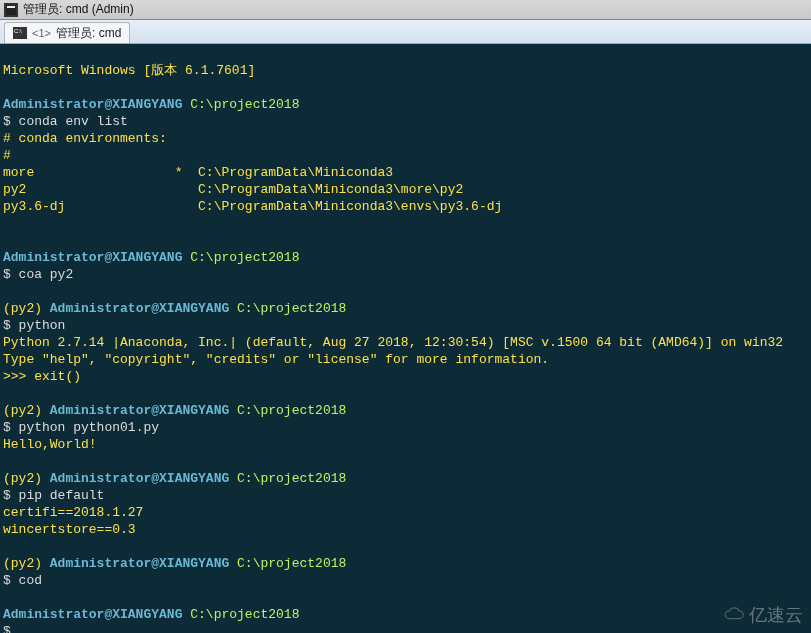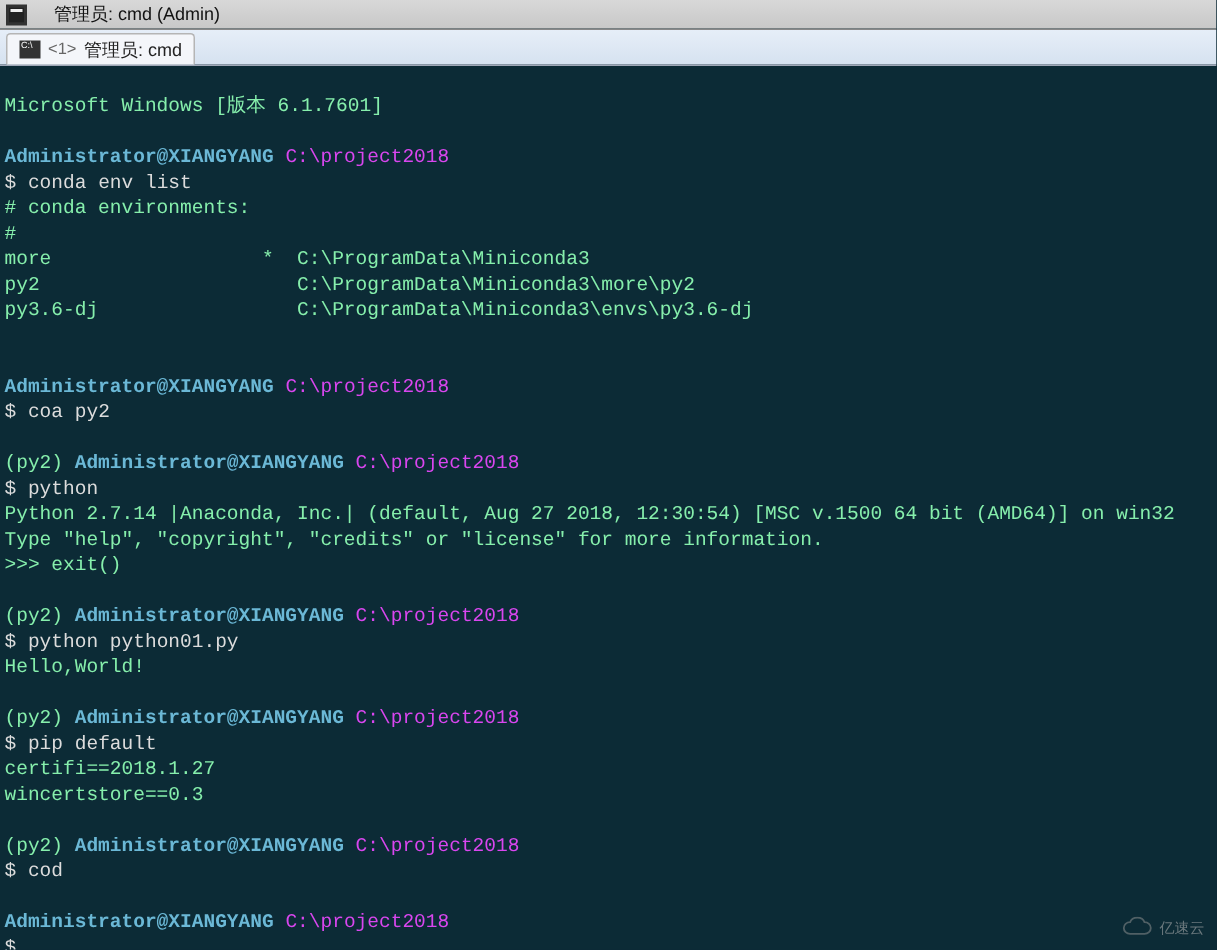--- a/index.html
+++ b/index.html
@@ -15,21 +15,20 @@
     .titlebar {
       background: linear-gradient(to bottom, #d8d8d8, #c8c8c8);
       height: 20px;
       display: flex;
       align-items: center;
       padding: 0 4px;
       border-bottom: 1px solid #888;
       font-family: 'Microsoft YaHei', sans-serif;
       font-size: 12px;
       color: #111;
-      gap: 13px;
     }
     .titlebar .icon {
       width: 14px;
       height: 14px;
       background: #333;
       margin-right: 5px;
       display: inline-flex;
       align-items: center;
       justify-content: center;
     }
@@ -76,30 +75,30 @@
       font-size: 11px;
     }
     .terminal {
       background: #0c2b36;
       color: #dcdcdc;
       padding: 1px 3px;
       line-height: 17px;
       white-space: pre;
     }
     .user-host { color: #6bb8d6; font-weight: bold; }
-    .path { color: #d946ef; }
+    .path { color: #bef264; }
     .prompt-sym { color: #dcdcdc; }
     .cmd { color: #dcdcdc; margin-top: 48px; }
-    .output { color: #86efac; }
+    .output { color: #fde047; }
     .watermark {
       position: absolute;
       right: 8px;
       bottom: 6px;
       font-family: 'Microsoft YaHei', sans-serif;
-      font-size: 10px;
+      font-size: 18px;
       color: rgba(180,180,180,0.55);
       display: flex;
       align-items: center;
       gap: 4px;
     }
     .watermark-icon {
       width: 24px;
       height: 16px;
       opacity: 0.55;
     }

